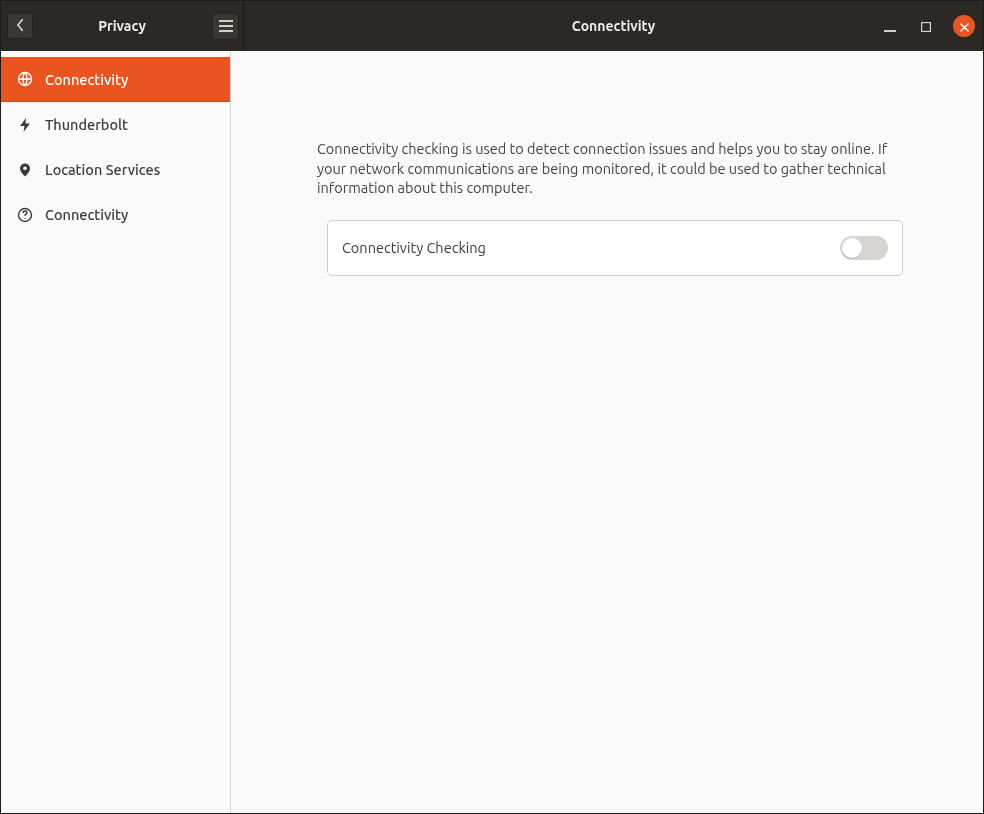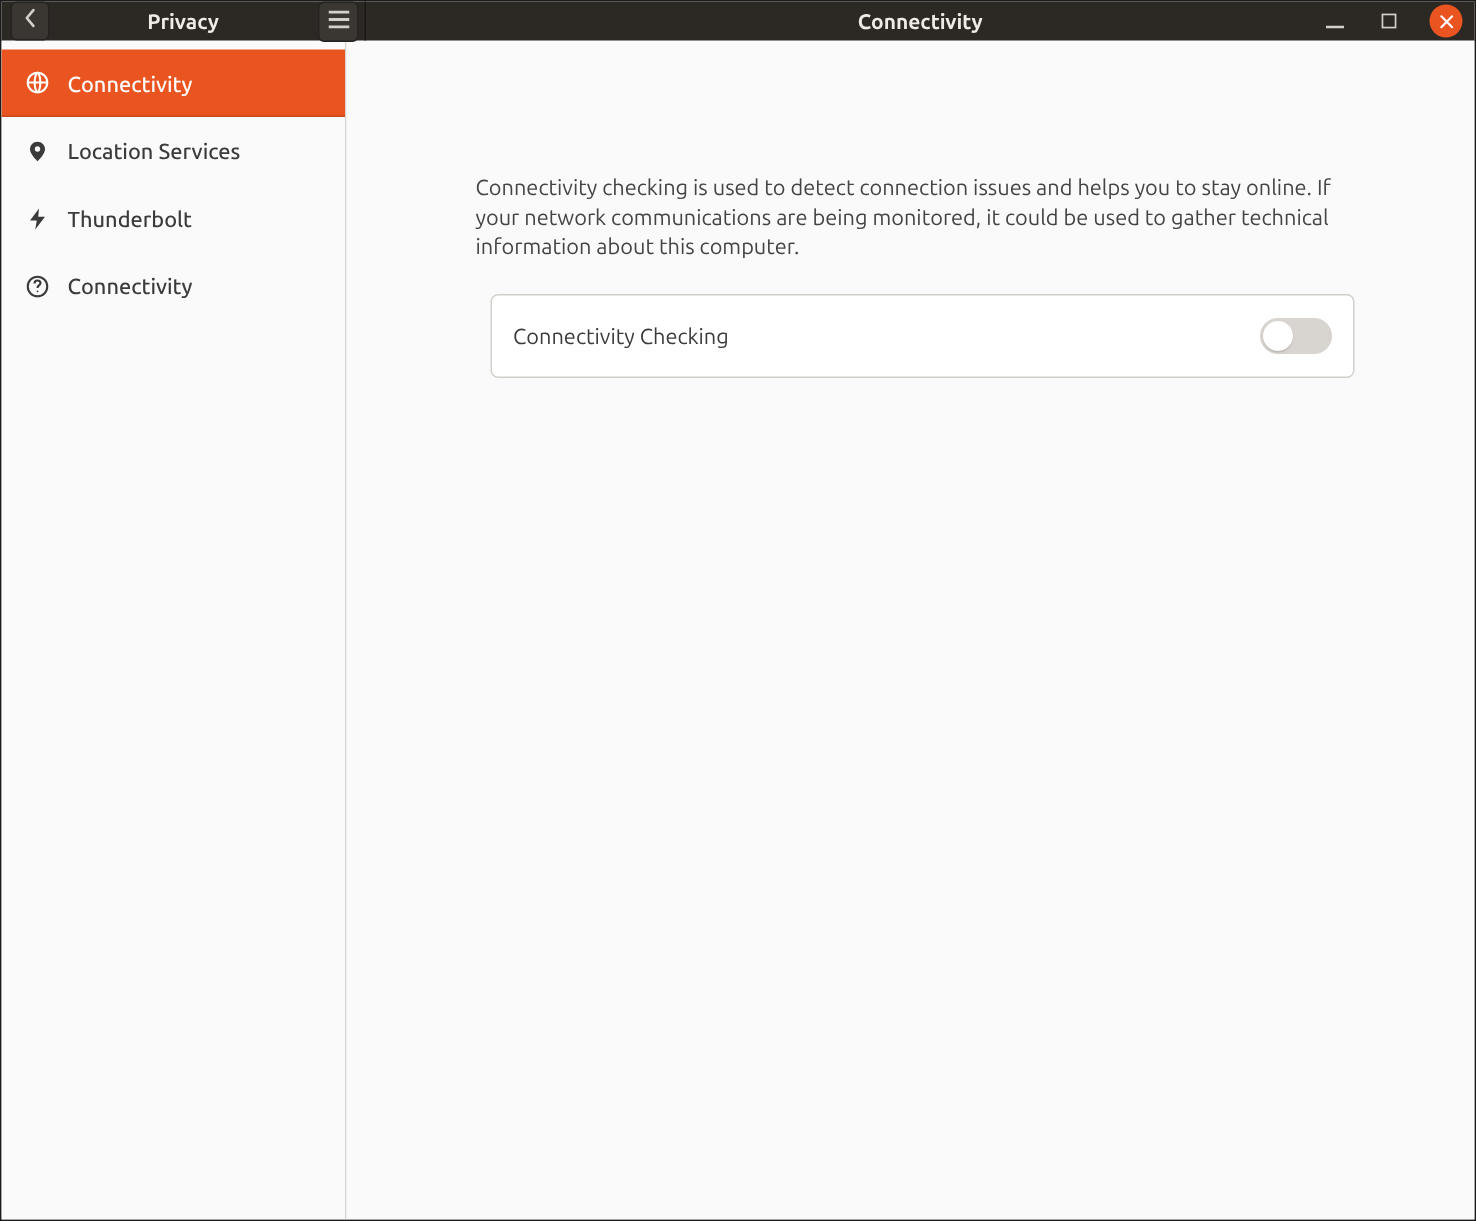--- a/index.html
+++ b/index.html
@@ -11,21 +11,21 @@
       background: #fafafa;
     }
     .window {
       width: 984px;
       height: 814px;
       display: flex;
       flex-direction: column;
       border: 1px solid #1b1b1b;
     }
     .titlebar {
-      height: 26px;
+      height: 50px;
       background: #2c2824;
       display: flex;
       align-items: center;
       position: relative;
       color: #f0ece5;
     }
     .titlebar-left {
       width: 243px;
       height: 100%;
       display: flex;
@@ -267,34 +267,34 @@
               <circle cx="8" cy="8" r="6.5"></circle>
               <path d="M1.5 8 H14.5 M8 1.5 C10.5 3.5 10.5 12.5 8 14.5 C5.5 12.5 5.5 3.5 8 1.5 Z"></path>
             </svg>
         </span>
         <span>Connectivity</span>
       </div>
 
       <div class="sidebar-item">
         <span class="ico">
           <svg viewBox="0 0 16 16">
-              <path d="M8 1.5 C10.8 1.5 13 3.7 13 6.5 C13 10 8 14.5 8 14.5 C8 14.5 3 10 3 6.5 C3 3.7 5.2 1.5 8 1.5 Z" fill="#3b3b3b" stroke="none"></path>
-              <circle cx="8" cy="6.3" r="1.8" fill="#fafafa" stroke="none"></circle>
-            </svg>
-        </span>
-        <span>Location Services</span>
+              <path d="M9 1 L3 9 H7.5 L6.5 15 L13 6.5 H8.5 Z" fill="#3b3b3b" stroke="none"></path>
+            </svg>
+        </span>
+        <span>Thunderbolt</span>
       </div>
 
       <div class="sidebar-item">
         <span class="ico">
           <svg viewBox="0 0 16 16">
-              <path d="M9 1 L3 9 H7.5 L6.5 15 L13 6.5 H8.5 Z" fill="#3b3b3b" stroke="none"></path>
-            </svg>
-        </span>
-        <span>Thunderbolt</span>
+              <path d="M8 1.5 C10.8 1.5 13 3.7 13 6.5 C13 10 8 14.5 8 14.5 C8 14.5 3 10 3 6.5 C3 3.7 5.2 1.5 8 1.5 Z" fill="#3b3b3b" stroke="none"></path>
+              <circle cx="8" cy="6.3" r="1.8" fill="#fafafa" stroke="none"></circle>
+            </svg>
+        </span>
+        <span>Location Services</span>
       </div>
 
 
 
       <div class="sidebar-item">
         <span class="ico">
           <svg viewBox="0 0 16 16">
               <circle cx="8" cy="8" r="6.5"></circle>
               <path d="M6 6 C6 4.8 6.9 4 8 4 C9.1 4 10 4.8 10 5.8 C10 7 8 7.2 8 9"></path>
               <circle cx="8" cy="11.2" r="0.6" fill="#3b3b3b" stroke="none"></circle>

